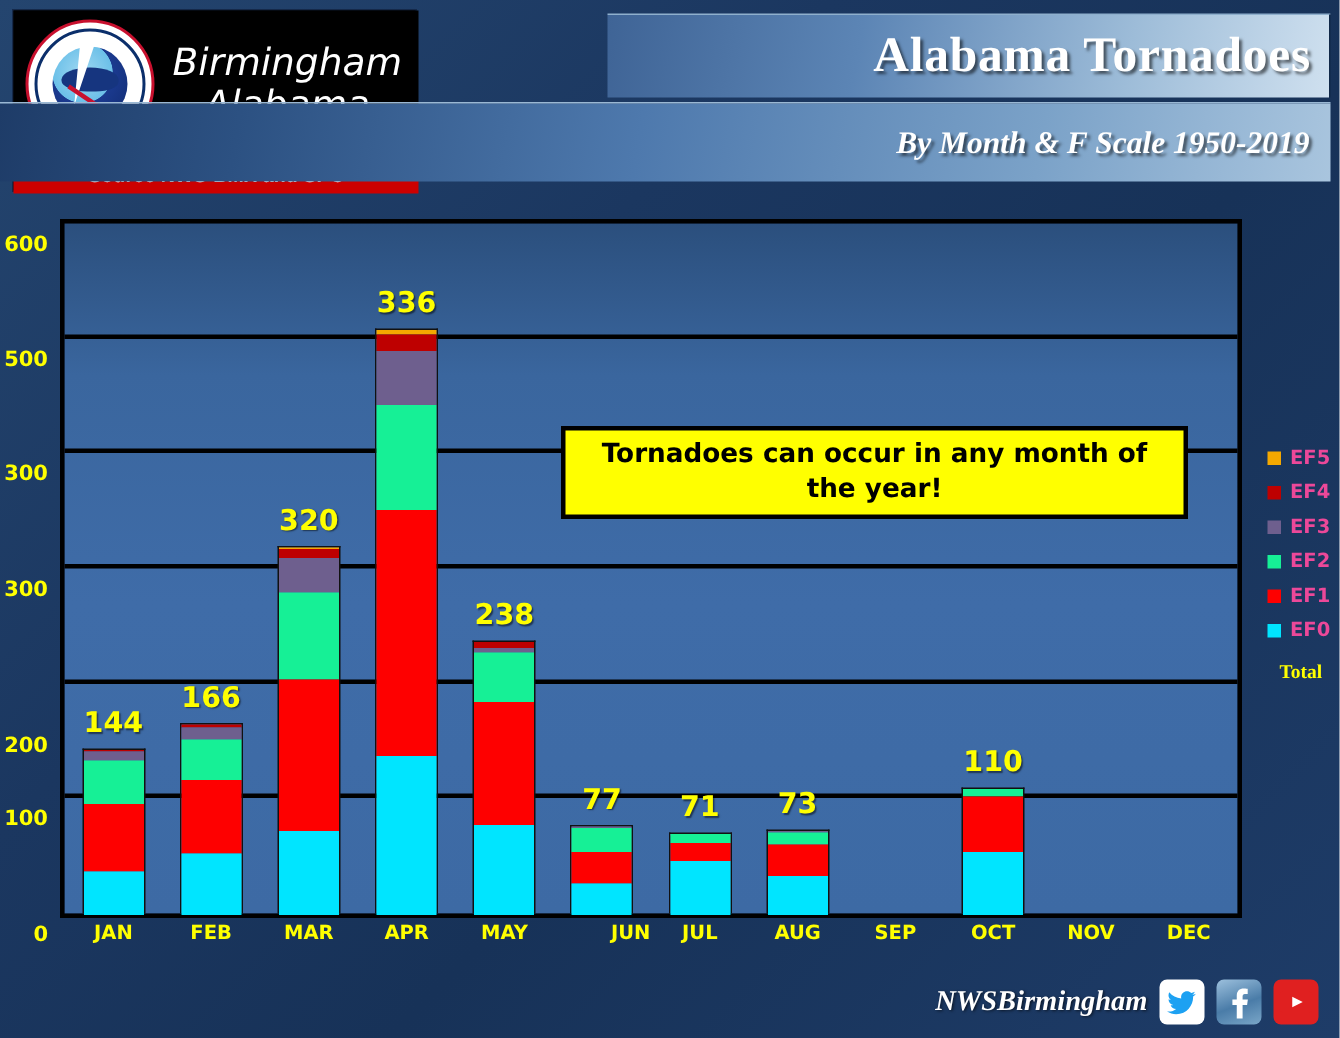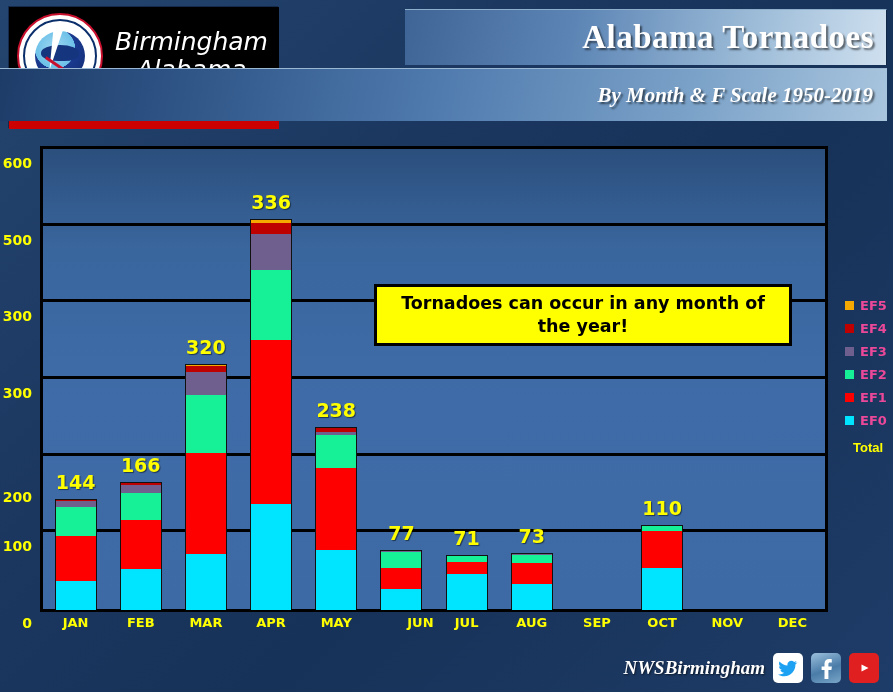--- a/index.html
+++ b/index.html
@@ -118,21 +118,21 @@
     font-family:"DejaVu Sans", sans-serif;
   }
 
   #legend { position:absolute; left:845px; top:162px; width:48px; }
   .legend-row { display:flex; align-items:center; height:23px; }
   .legend-swatch { width:9px; height:9px; margin-right:6px; flex:none; }
   .legend-label {
     color:#ec4899; font-size:13px; font-weight:bold; font-family:"DejaVu Sans", sans-serif;
   }
   #legend-total {
-    color:#ffff00; font-size:13px; font-weight:bold; font-family:Liberation Sans, sans-serif;
+    color:#ffff00; font-size:13px; font-weight:bold; font-family:Liberation Serif, serif;
     margin-top:8px; margin-left:8px;
   }
 
   
   #footer { position:absolute; left:0; bottom:0; width:893px; height:48px; }
   #handle {
     position:absolute; right:128px; bottom:13px; color:#fff;
     font-family:"Liberation Serif", serif; font-style:italic; font-weight:bold; font-size:19px;
     text-shadow:1px 1px 2px rgba(0,0,0,.6); white-space:nowrap;
   }

